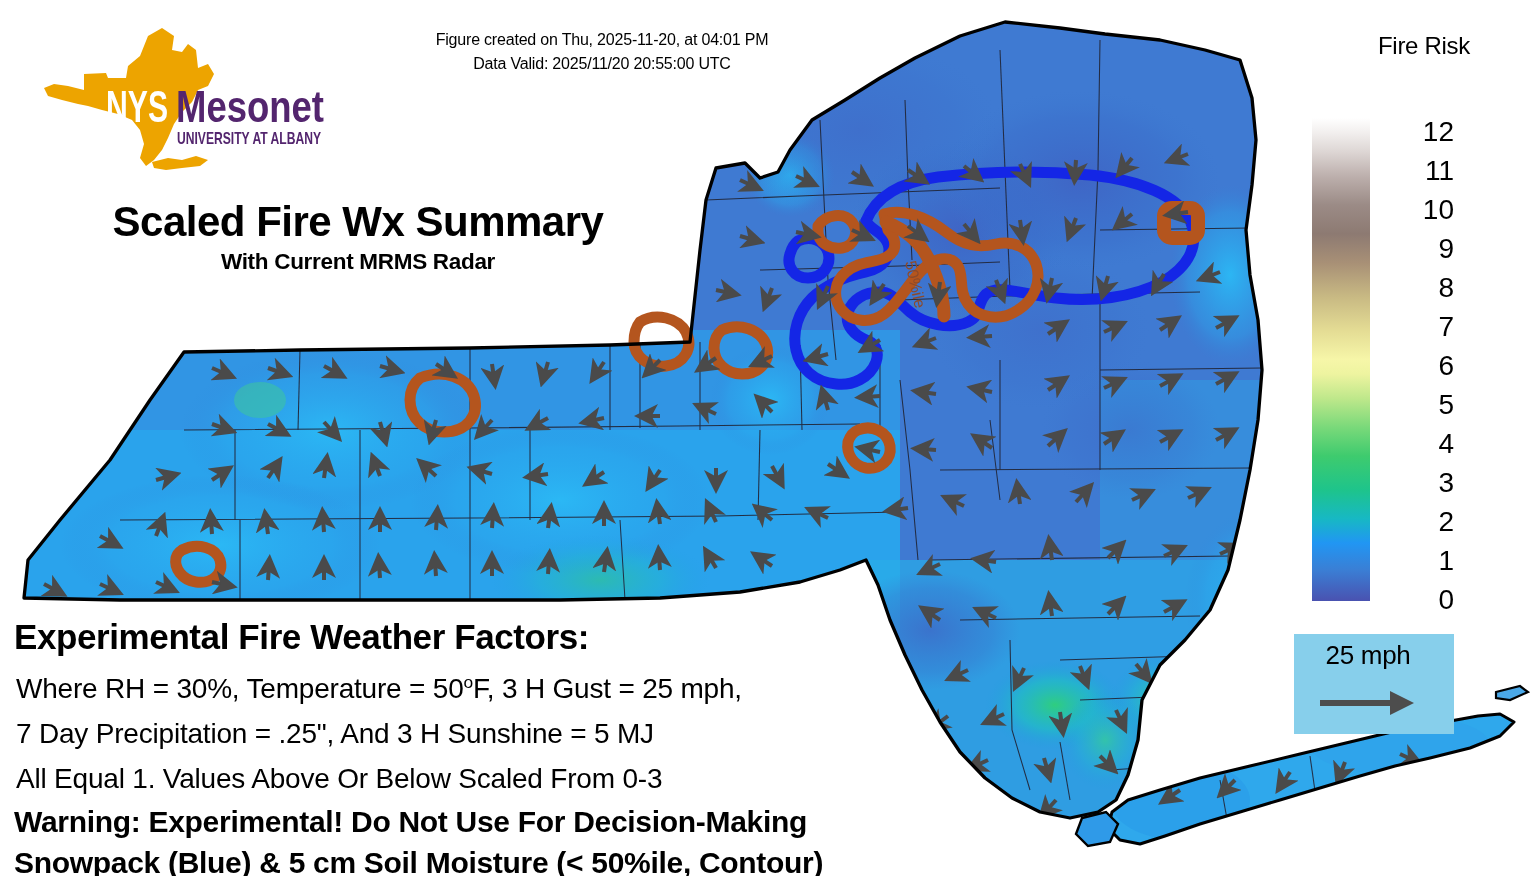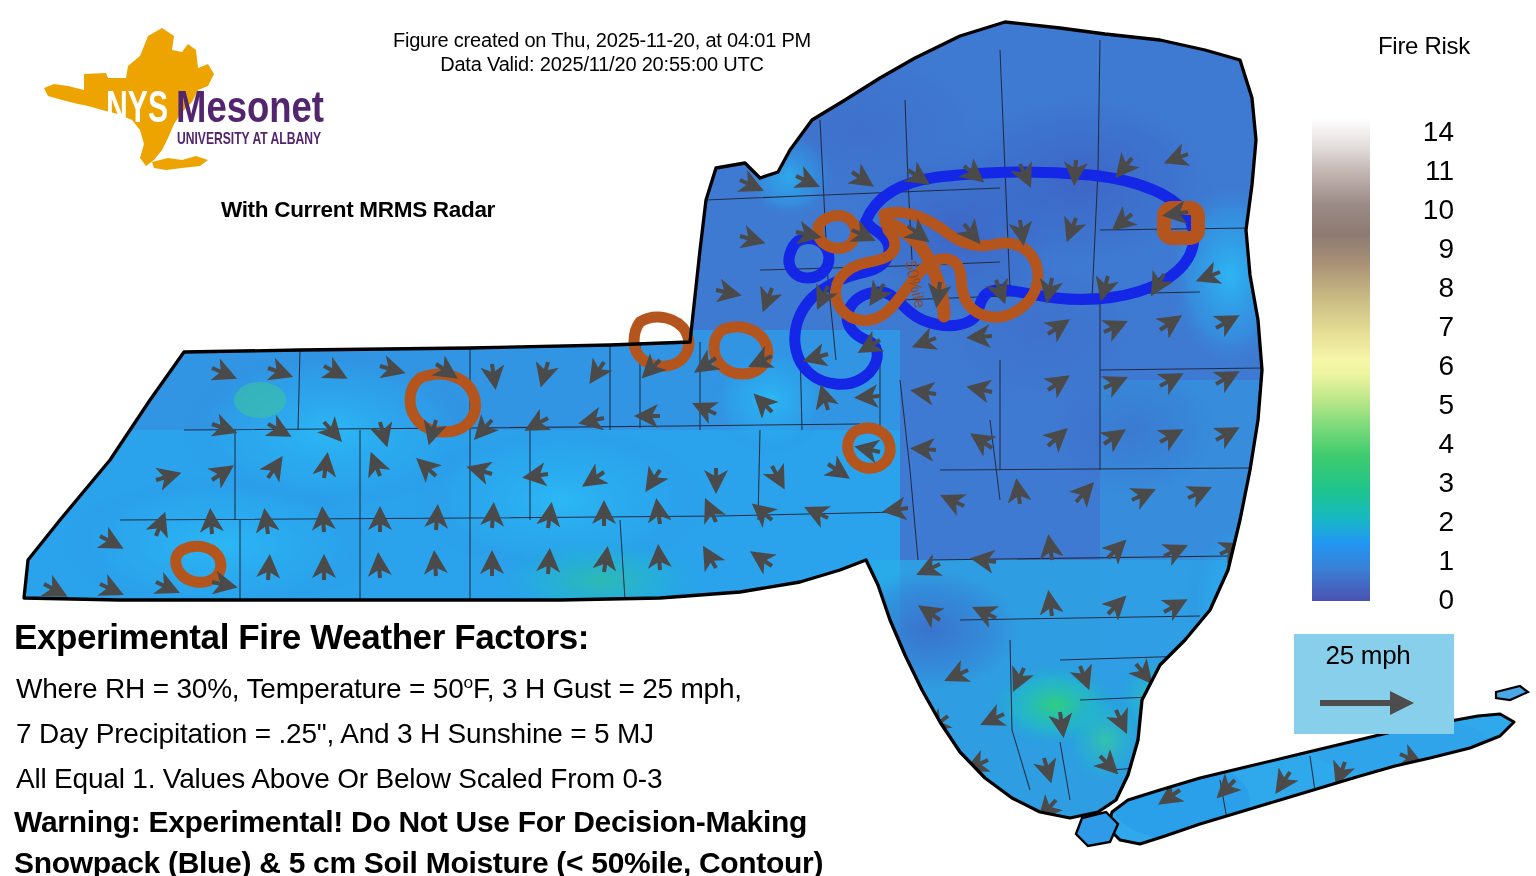--- a/index.html
+++ b/index.html
@@ -7,21 +7,21 @@
        font-family:"Liberation Sans","DejaVu Sans",sans-serif;color:#000;}
 
   .abs{position:absolute;}
 
   
   #logo{left:22px;top:16px;width:360px;height:160px;}
   #logo svg{display:block;}
 
   
   #created{left:352px;top:28px;width:500px;text-align:center;
-           font-size:20px;line-height:24px;letter-spacing:-0.2px;}
+           font-size:16px;line-height:24px;letter-spacing:-0.2px;}
   #created div{white-space:nowrap;}
 
   
   #title-block{left:28px;top:196px;width:660px;text-align:center;}
   #main-title{font-size:42px;font-weight:bold;line-height:52px;letter-spacing:-0.5px;}
   #sub-1,#sub-2{font-size:22.5px;font-weight:bold;line-height:27px;letter-spacing:-0.3px;}
 
   
   #factors-heading{left:14px;top:617px;font-size:35px;font-weight:bold;letter-spacing:-0.4px;}
   .factor-line{left:16px;font-size:28px;line-height:26px;letter-spacing:-0.2px;white-space:nowrap;}
@@ -445,38 +445,39 @@
   </g>
 </svg>
 </div>
 
 <div class="abs" id="created">
   <div>Figure created on Thu, 2025-11-20, at 04:01 PM</div>
   <div>Data Valid: 2025/11/20 20:55:00 UTC</div>
 </div>
 
 <div class="abs" id="title-block">
+  <div id="main-title">Scaled Fire Wx Summary</div>
   <div id="sub-2">With Current MRMS Radar</div>
 </div>
 
 <div class="abs" id="factors-heading">Experimental Fire Weather Factors:</div>
 
 <div class="abs factor-line" id="f1">
   <span>Where RH = 30%, Temperature = 50</span><sup class="deg">o</sup><span>F, 3 H Gust = 25 mph,</span>
 </div>
 <div class="abs factor-line" id="f2">7 Day Precipitation = .25", And 3 H Sunshine = 5 MJ</div>
 <div class="abs factor-line" id="f3">All Equal 1. Values Above Or Below Scaled From 0-3</div>
 
 <div class="abs warn-line" id="w1">Warning: Experimental! Do Not Use For Decision-Making</div>
 <div class="abs warn-line" id="w2">Snowpack (Blue) &amp; 5 cm Soil Moisture (&lt; 50%ile, Contour)</div>
 
 <div class="abs" id="cbar-title">Fire Risk</div>
 <div class="abs" id="cbar"></div>
 <div id="cbar-ticks">
-  <div class="abs cbar-tick" style="top:118px">14</div>
+  <div class="abs cbar-tick" style="top:118px">12</div>
   <div class="abs cbar-tick" style="top:157px">11</div>
   <div class="abs cbar-tick" style="top:196px">10</div>
   <div class="abs cbar-tick" style="top:235px">9</div>
   <div class="abs cbar-tick" style="top:274px">8</div>
   <div class="abs cbar-tick" style="top:313px">7</div>
   <div class="abs cbar-tick" style="top:352px">6</div>
   <div class="abs cbar-tick" style="top:391px">5</div>
   <div class="abs cbar-tick" style="top:430px">4</div>
   <div class="abs cbar-tick" style="top:469px">3</div>
   <div class="abs cbar-tick" style="top:508px">2</div>

